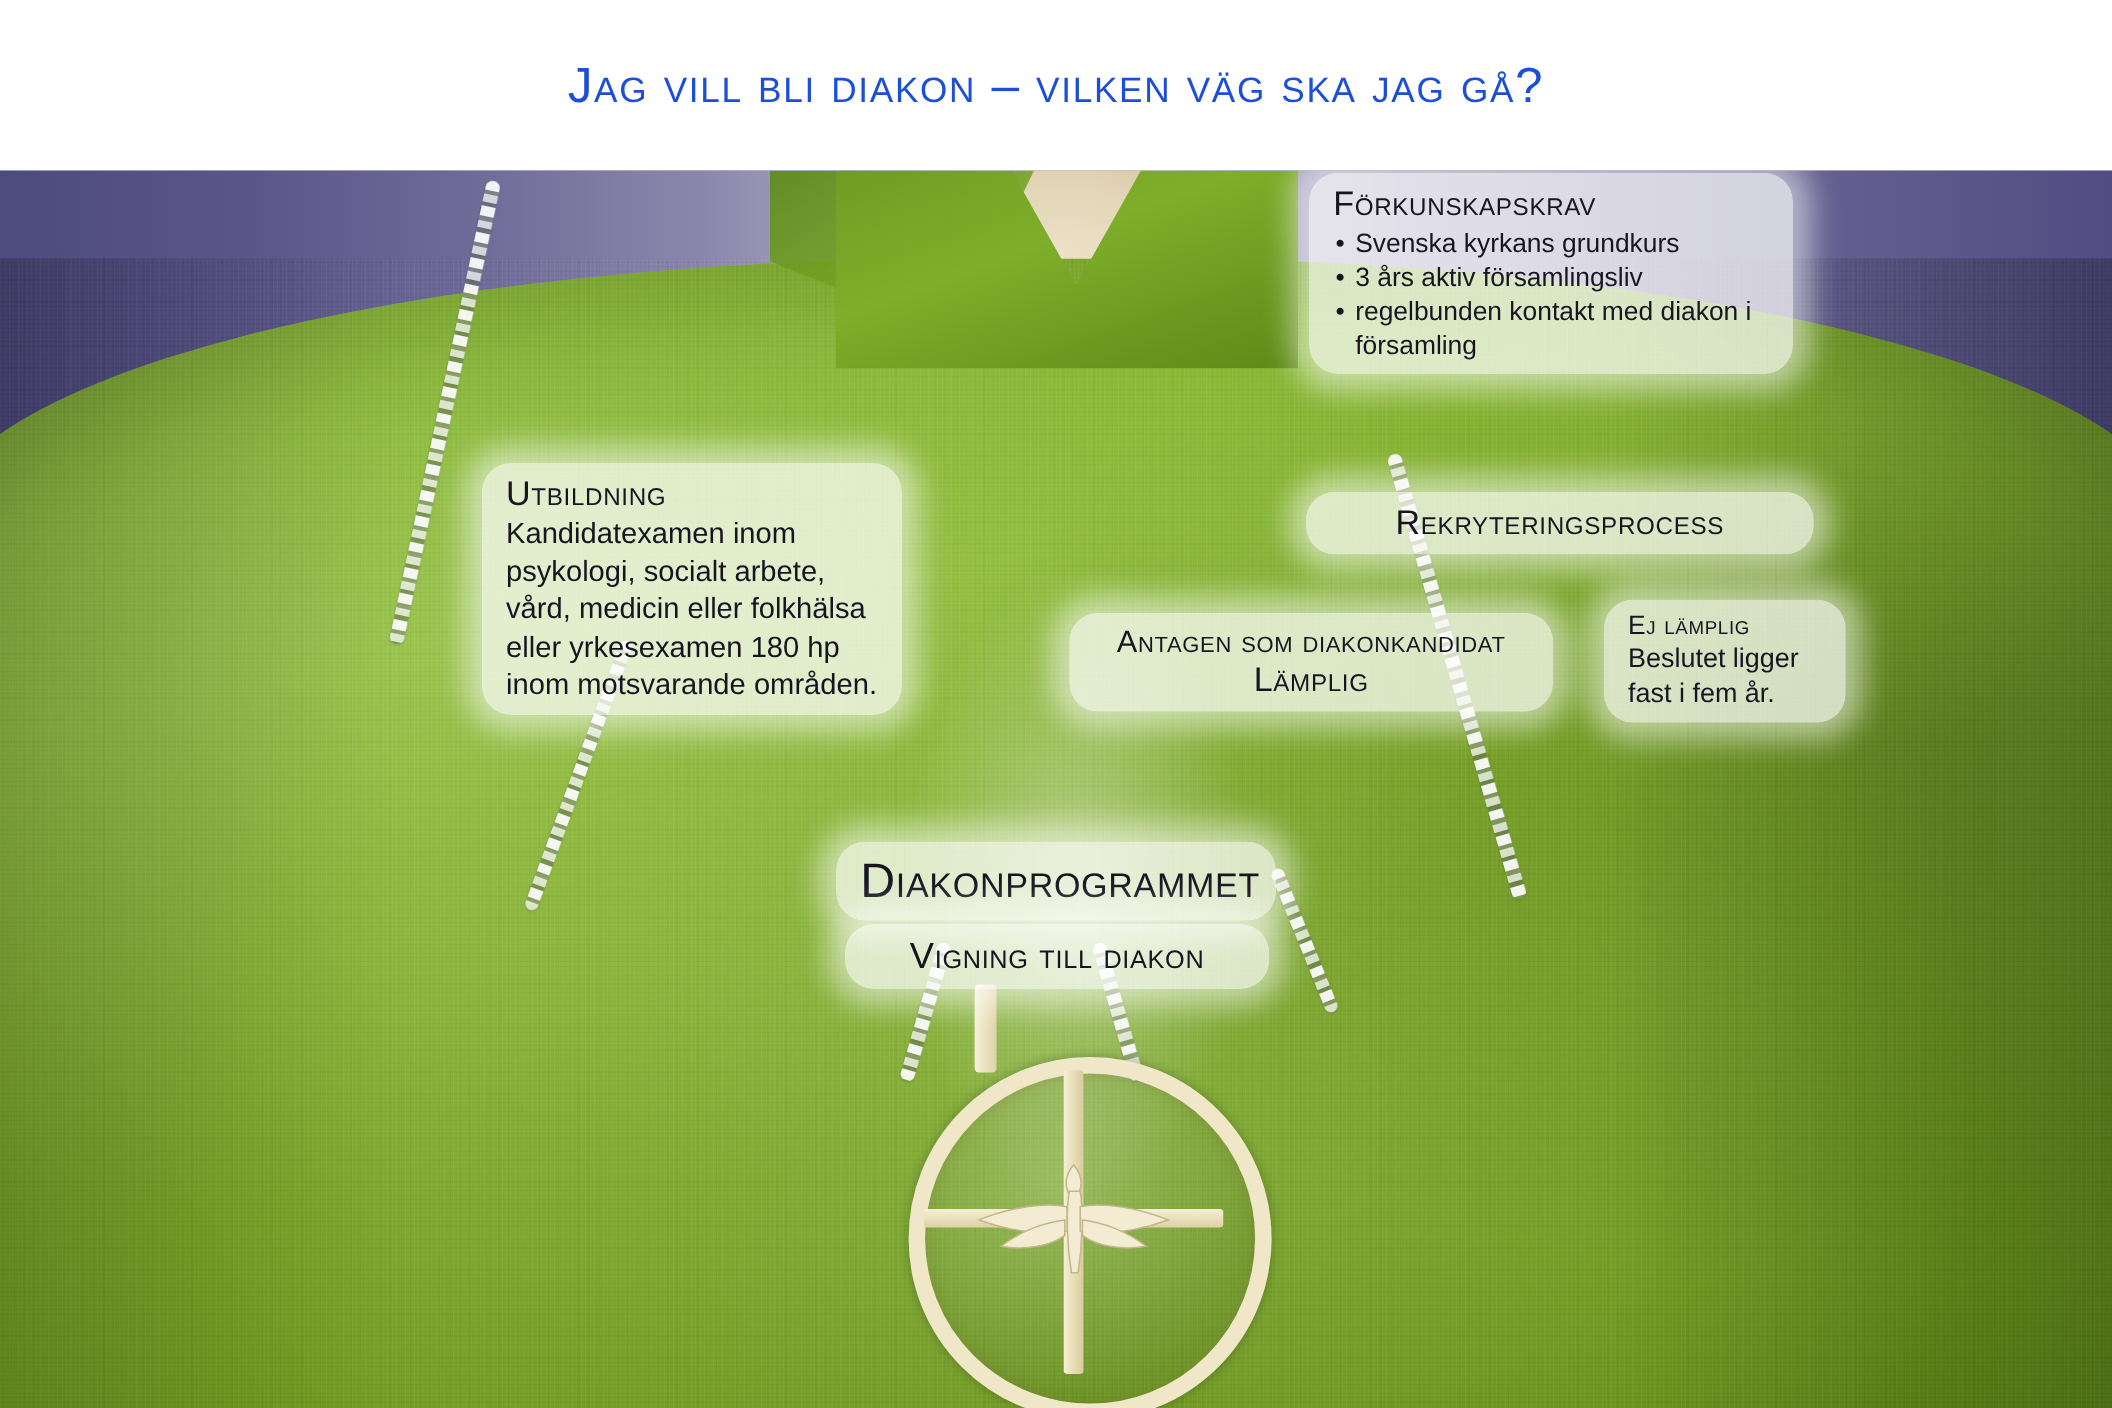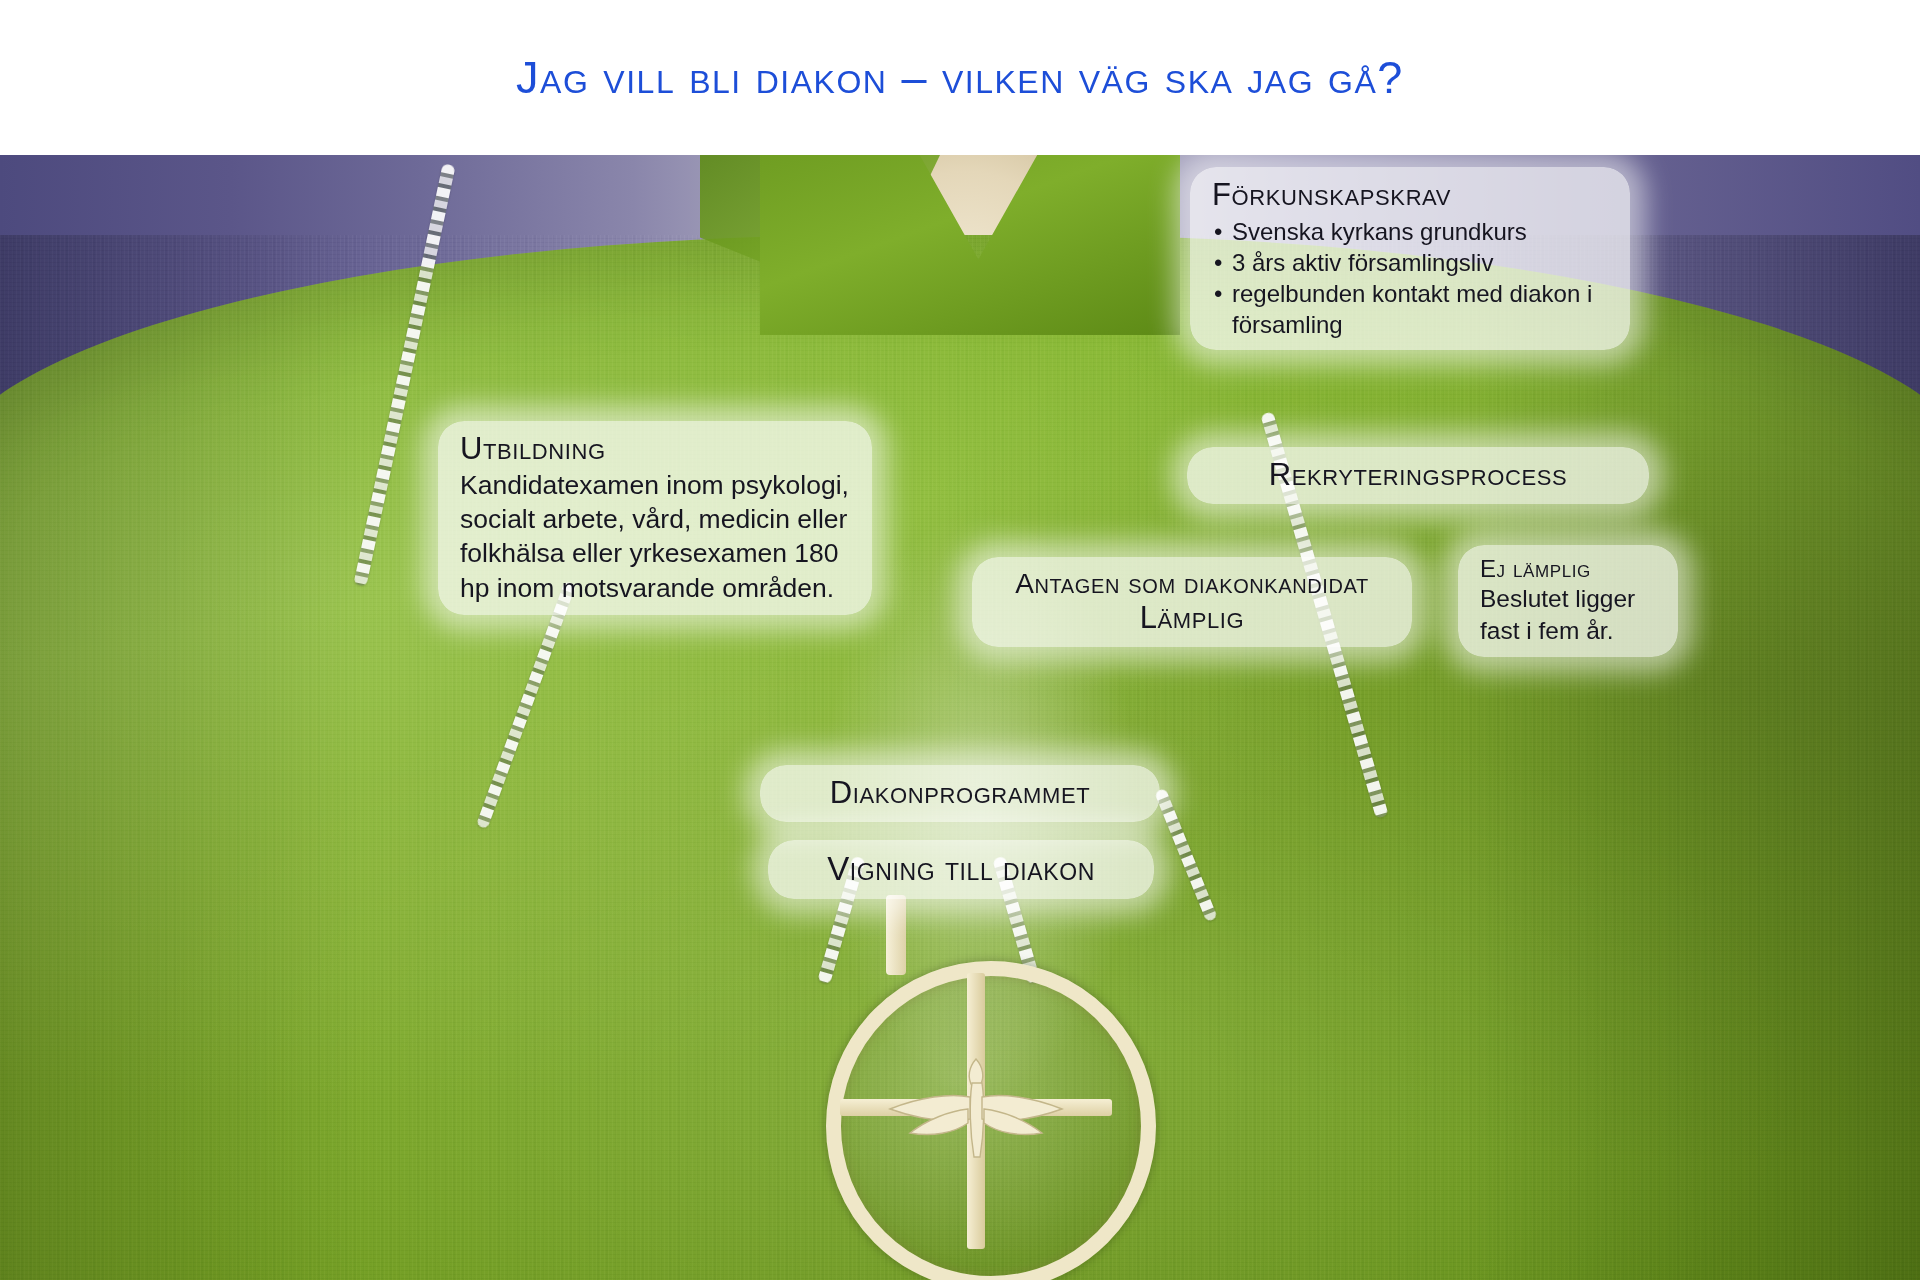--- a/index.html
+++ b/index.html
@@ -161,22 +161,22 @@
   .bubble li{
     font-size:24px;line-height:1.30;
     padding-left:20px;position:relative;
   }
   .bubble li:before{
     content:"\2022";
     position:absolute;left:2px;top:0;
   }
 
   
-  #b-forkunskap{left:1190px;top:12px;width:440px;}
-  #b-utbildning{left:438px;top:266px;width:434px;}
+  #b-forkunskap{left:1190px;top:2px;width:440px;}
+  #b-utbildning{left:438px;top:266px;width:382px;}
   #b-rekrytering{left:1187px;top:292px;width:462px;text-align:center;}
   #b-lamplig{left:972px;top:402px;width:440px;text-align:center;}
   #b-ejlamplig{left:1458px;top:390px;width:220px;}
   #b-enskild{left:1060px;top:502px;width:290px;text-align:center;}
   #b-diakonprogram{left:760px;top:610px;width:400px;text-align:center;}
   #b-vigning{left:768px;top:685px;width:386px;text-align:center;}
   .bubble.xs .hd{font-size:24px;}
   .bubble.xs .bd{font-size:24.5px;}
 </style>
 </head>
@@ -249,20 +249,20 @@
     <div class="hd">Lämplig</div>
   </div>
 
   <div class="bubble xs" id="b-ejlamplig">
     <div class="hd" style="font-size:24px;">Ej lämplig</div>
     <div class="bd">Beslutet ligger fast i fem år.</div>
   </div>
 
 
   <div class="bubble" id="b-diakonprogram">
-    <div class="hd" style="font-size:31px;">Diakonprogrammet</div>
+    <div class="hd" style="font-size:44px;">Diakonprogrammet</div>
   </div>
 
   <div class="bubble" id="b-vigning">
     <div class="hd" style="font-size:33px;">Vigning till diakon</div>
   </div>
 
 </div>
 
 </body></html>

